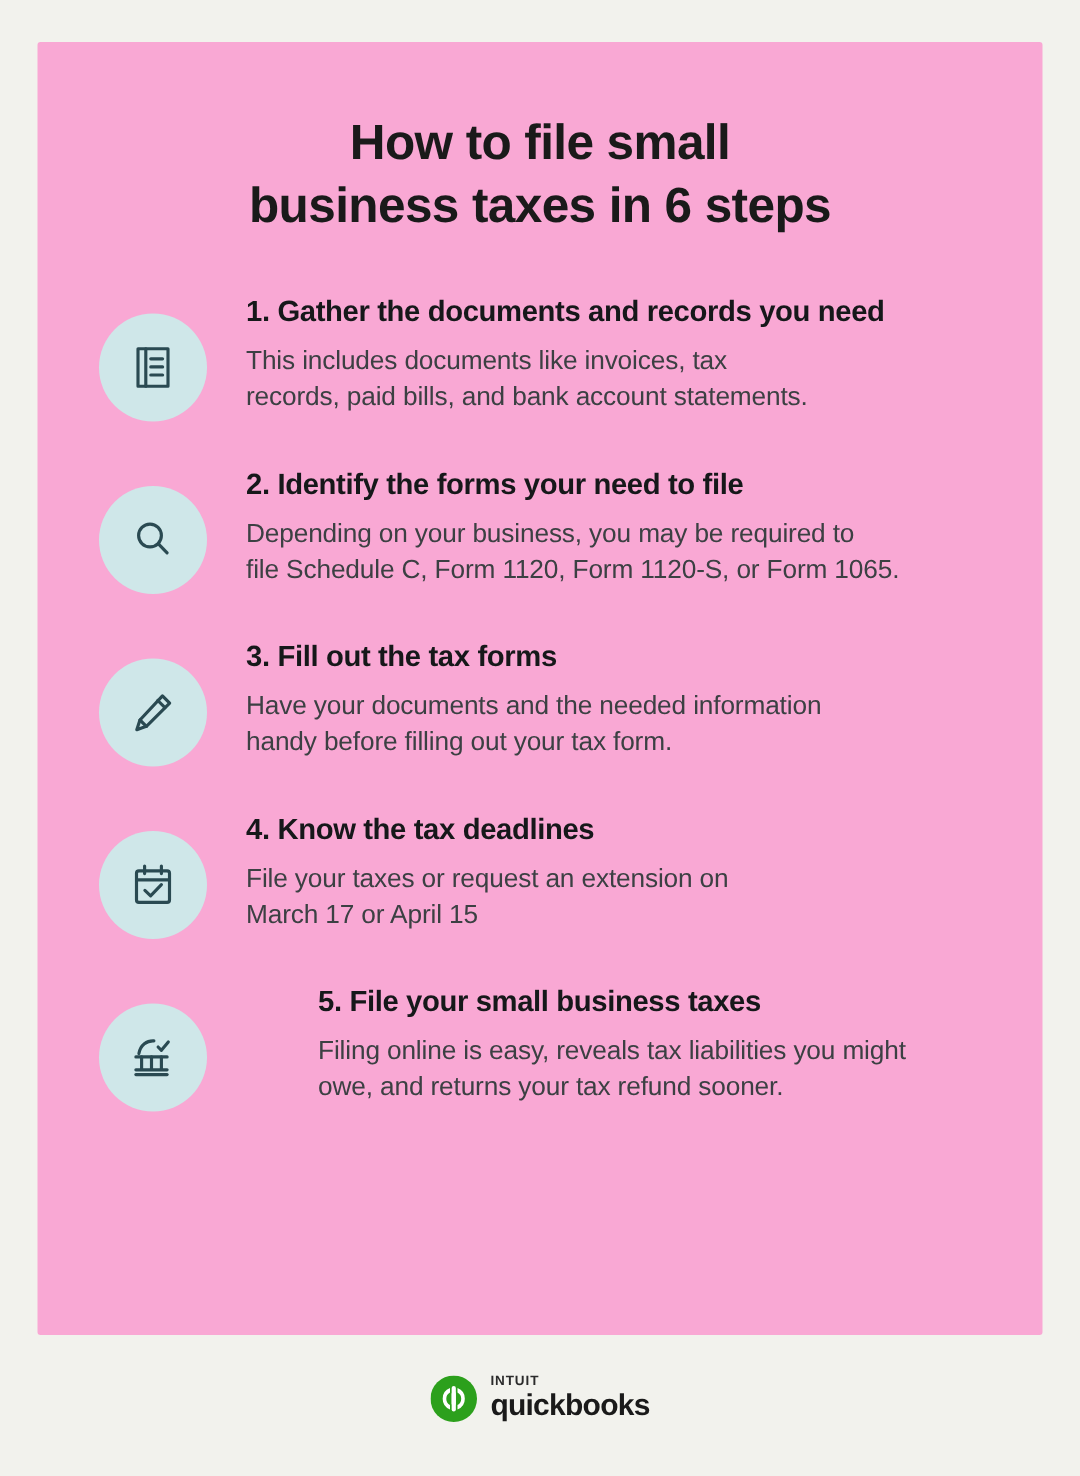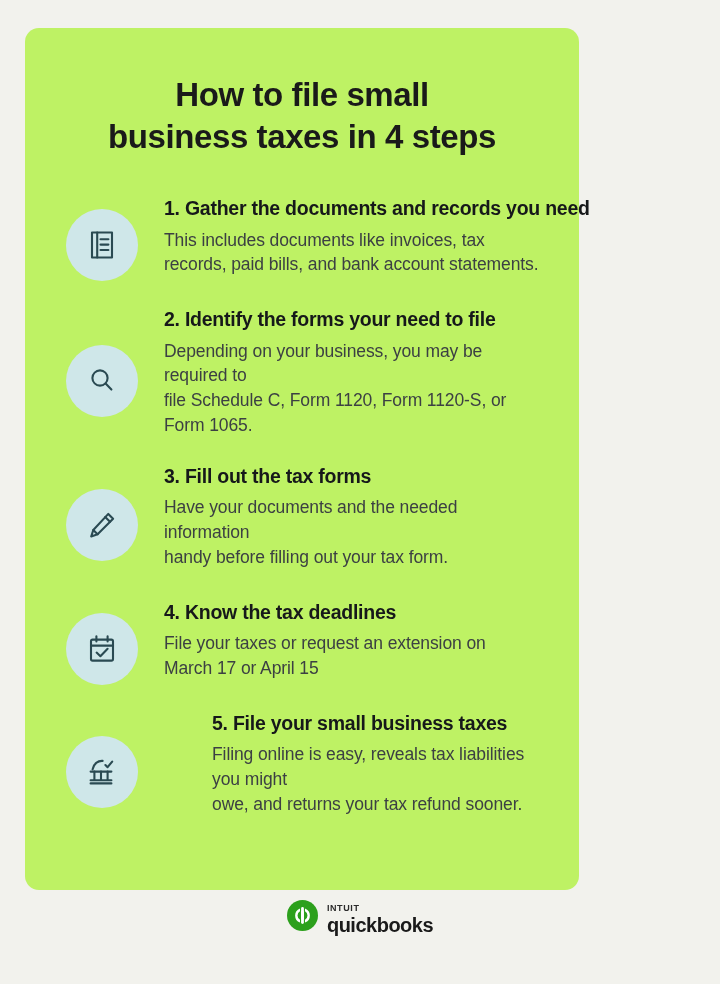--- a/index.html
+++ b/index.html
@@ -19,24 +19,24 @@
     width: 720px;
     height: 984px;
     background: #f2f2ed;
     box-sizing: border-box;
   }
 
   .card {
     position: absolute;
     left: 25px;
     top: 28px;
-    width: 554px;
+    width: 670px;
     height: 862px;
-    background: #bef264;
-    border-radius: 14px;
+    background: #f9a8d4;
+    border-radius: 2px;
     box-sizing: border-box;
   }
 
   .title {
     margin: 0;
     padding: 46px 40px 0 40px;
     text-align: center;
     font-size: 33px;
     line-height: 1.26;
     font-weight: 700;
@@ -111,21 +111,22 @@
     position: absolute;
     left: 0;
     top: 900px;
     width: 720px;
     display: flex;
     align-items: center;
     justify-content: center;
   }
   .logo {
     display: flex;
-    align-items: flex-start;
+    align-items: flex-end;
+    margin-top: 12px;
   }
   .logo-mark {
     width: 31px;
     height: 31px;
     flex: 0 0 auto;
   }
   .logo-words {
     margin-left: 9px;
     display: flex;
     flex-direction: column;
@@ -150,21 +151,21 @@
 </style>
 </head>
 <body>
 
 <div class="poster">
 
   <div class="card">
 
     <h1 class="title">
       <span class="tline">How to file small</span>
-      <span class="tline">business taxes in 4 steps</span>
+      <span class="tline">business taxes in 6 steps</span>
     </h1>
 
     <ul class="steps">
 
       <li class="step">
         <span class="icon-wrap">
           <svg width="36" height="36" viewBox="0 0 36 36" fill="none" stroke="#2a4a52" stroke-width="2.1" stroke-linecap="round" stroke-linejoin="round">
             <rect x="8" y="5.5" width="20" height="25"></rect>
             <line x1="13.2" y1="5.5" x2="13.2" y2="30.5"></line>
             <line x1="16.5" y1="12.2" x2="24.4" y2="12.2"></line>

